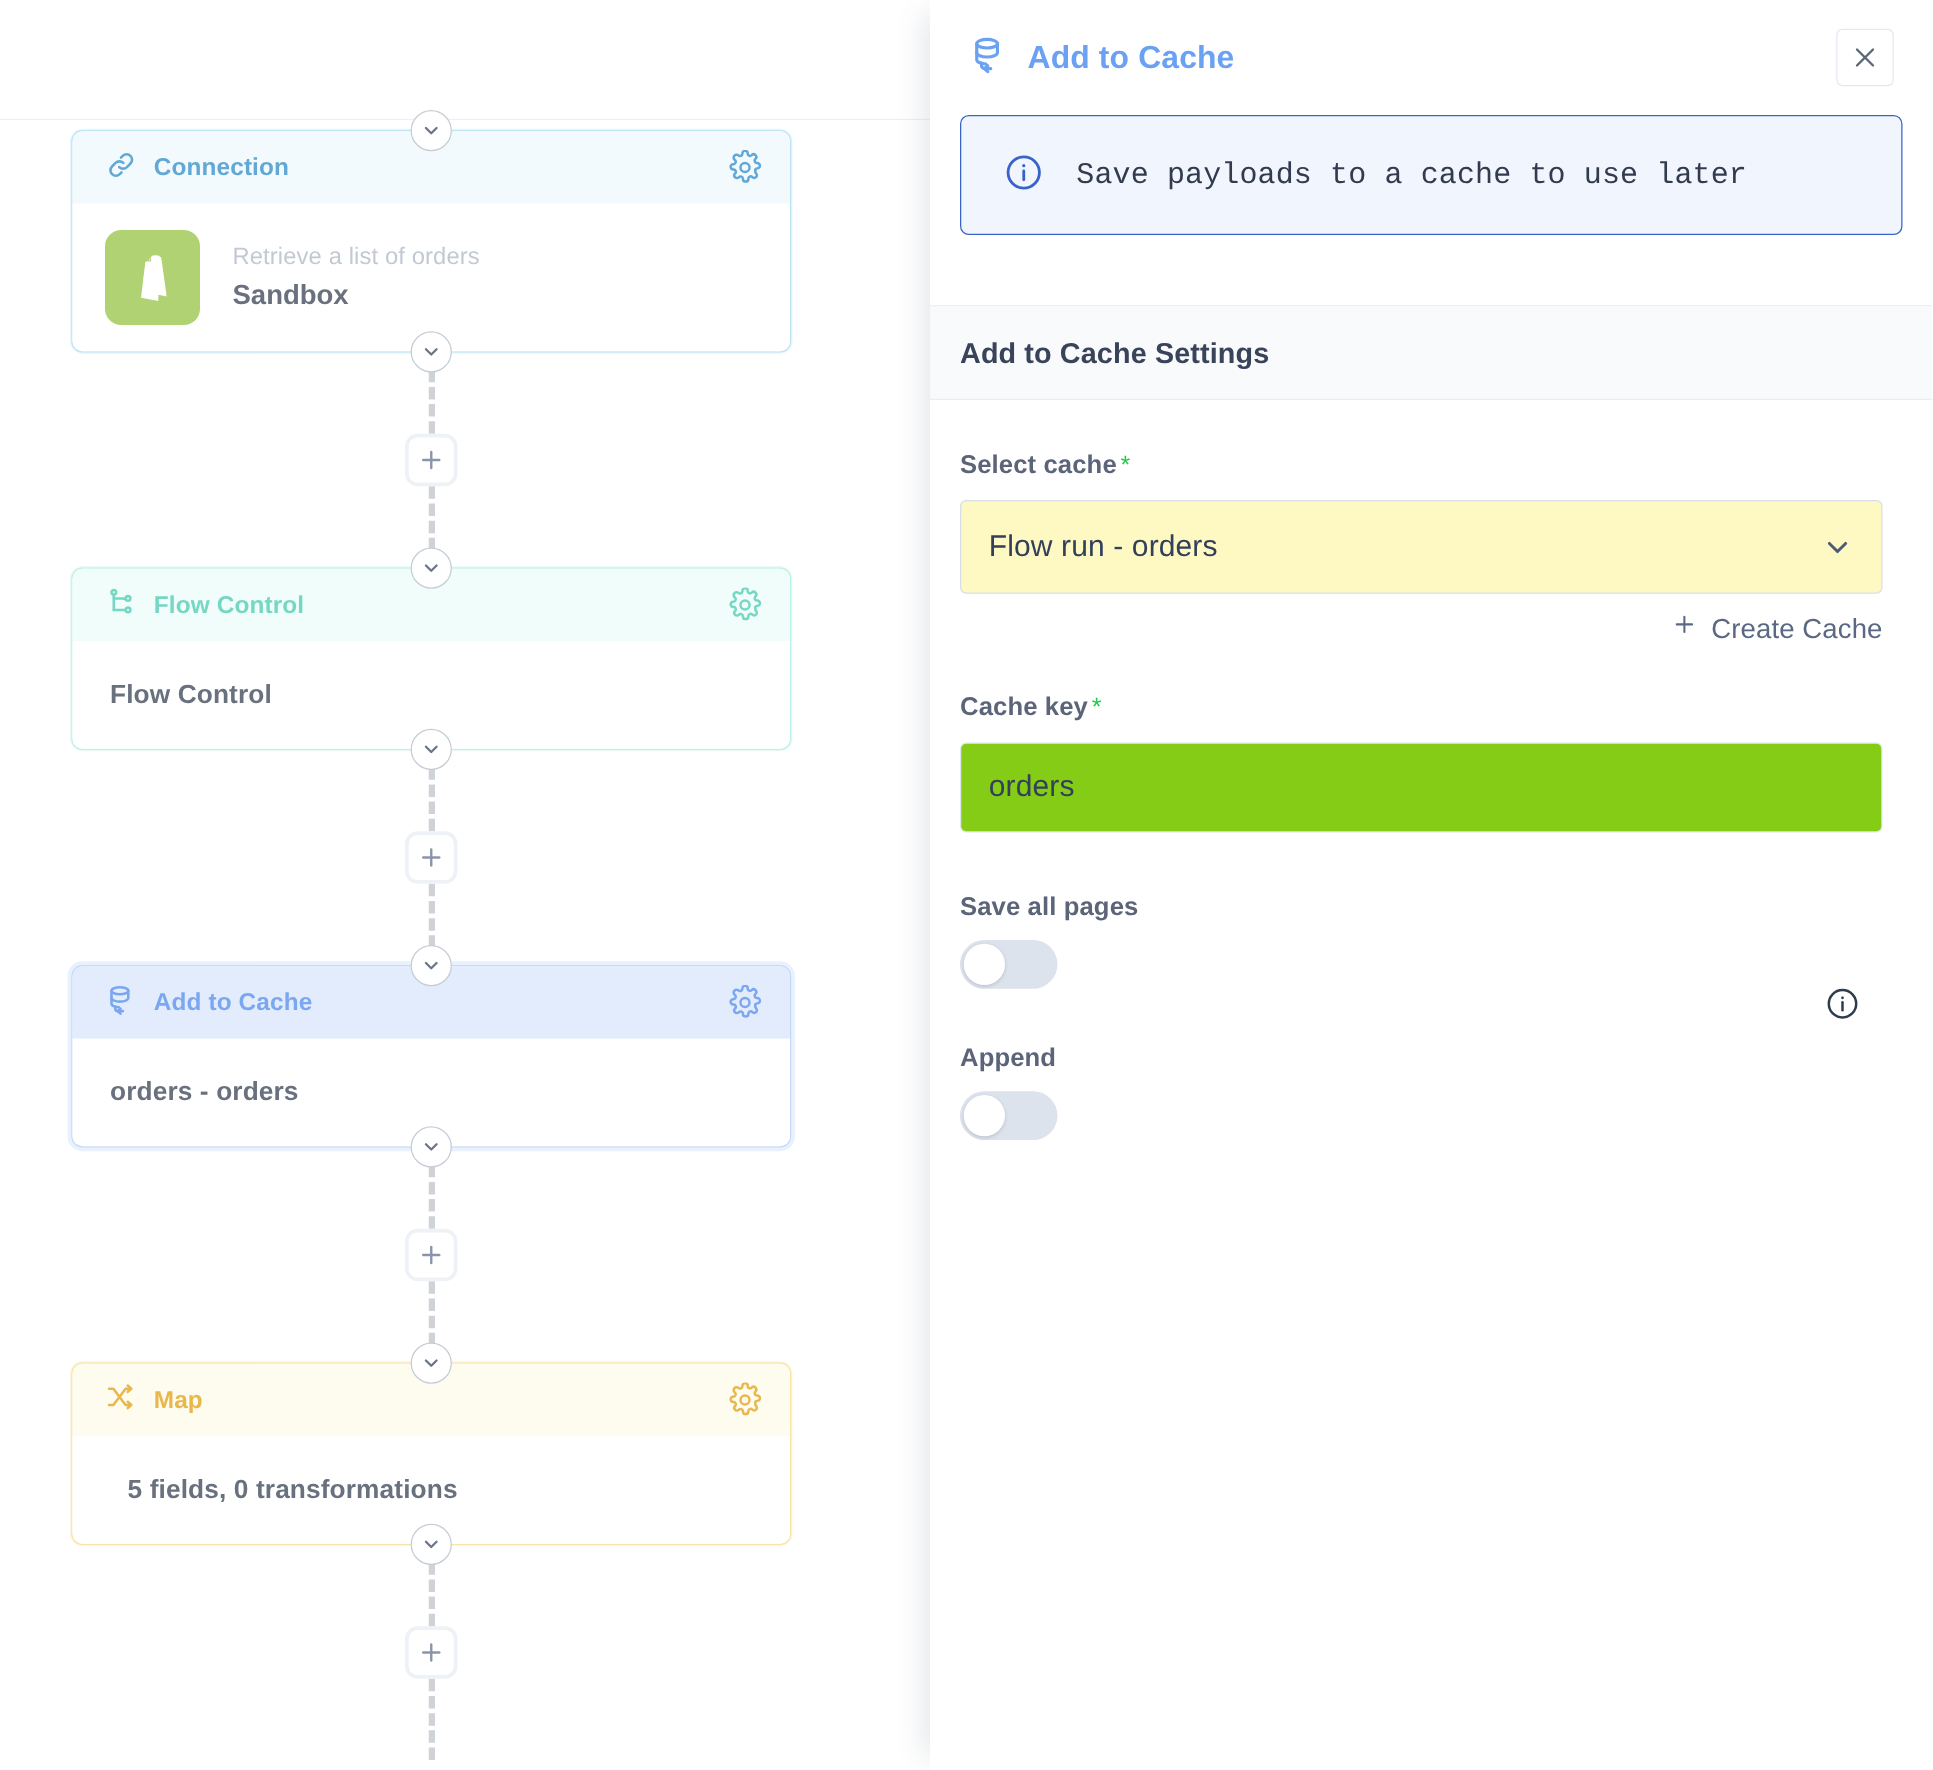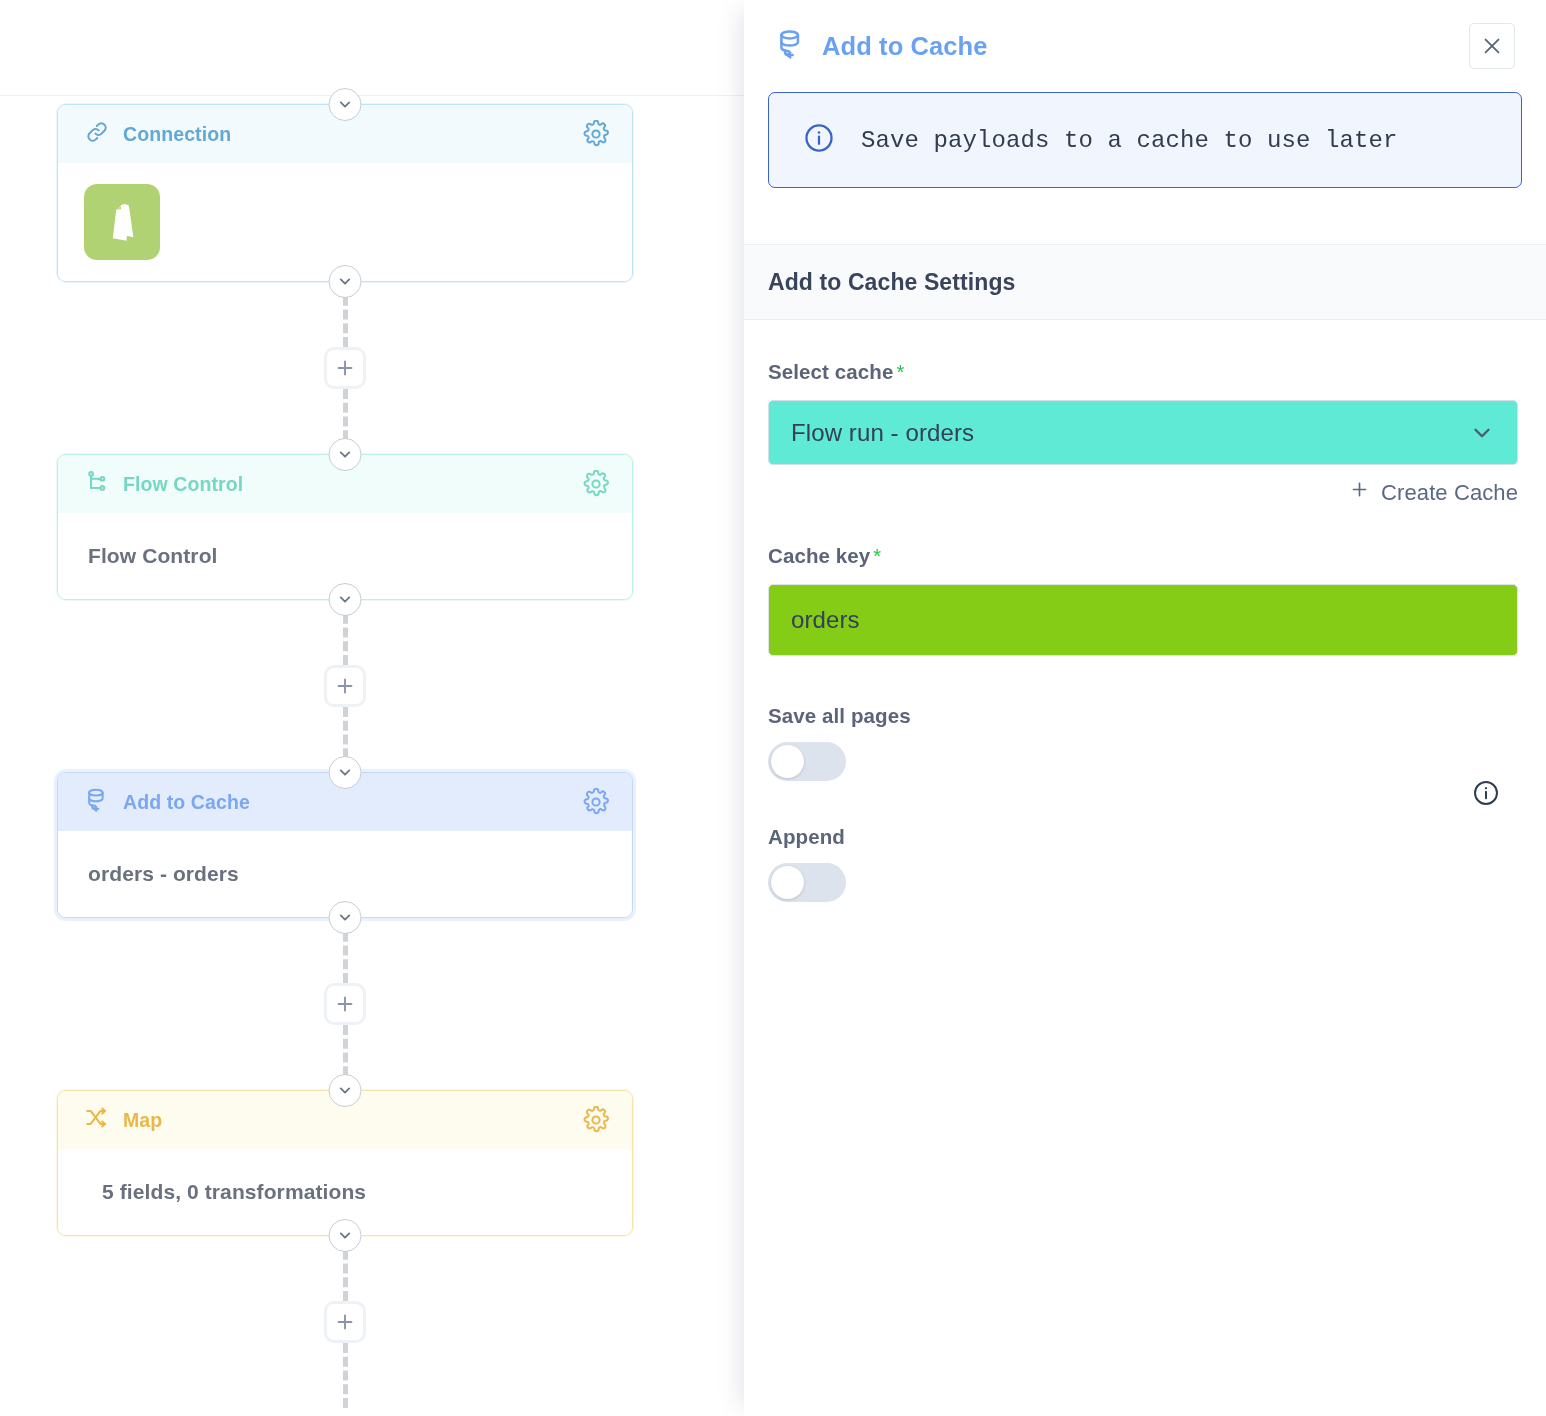--- a/index.html
+++ b/index.html
@@ -129,29 +129,29 @@
 
   .settings-bar {
     margin-top: 56px; height: 76px; background: #f8fafc;
     border-top: 1px solid #edf0f4; border-bottom: 1px solid #e9edf2;
     display: flex; align-items: center; padding: 0 24px; flex: 0 0 auto;
   }
   .settings-bar .stitle {
     font-size: 23px; font-weight: bold; color: #39435a; letter-spacing: .1px;
   }
 
-  .form { padding: 40px 28px 0 24px; flex: 1 1 auto; }
+  .form { padding: 40px 40px 0 24px; flex: 1 1 auto; }
   .f-label {
     font-size: 20.5px; font-weight: bold; color: #5b6478; letter-spacing: .1px;
   }
   .req { color: #21c94a; font-size: 20px; margin-left: 3px; }
 
   .select-box {
-    margin-top: 16px; height: 65px; border: 1px solid #d6dfe8;
-    border-radius: 5px; background: #5eead4;
+    margin-top: 16px; height: 75px; border: 1px solid #d6dfe8;
+    border-radius: 5px; background: #fef9c3;
     display: flex; align-items: center; padding: 0 22px;
   }
   .select-box .val { font-size: 24px; color: #33405a; letter-spacing: .1px; }
   .select-box .dd { margin-left: auto; display: flex; }
 
   .create-link {
     margin-top: 14px; display: flex; align-items: center;
     justify-content: flex-end; gap: 11px;
     font-size: 22px; color: #5a6883; letter-spacing: .1px;
   }
@@ -211,20 +211,24 @@
               <path d="M19.2 14.2a1.5 1.5 0 0 0 .3 1.7l.1.1a1.8 1.8 0 1 1-2.6 2.6l-.1-.1a1.5 1.5 0 0 0-1.7-.3 1.5 1.5 0 0 0-.9 1.4v.2a1.8 1.8 0 1 1-3.7 0v-.1a1.5 1.5 0 0 0-1-1.4 1.5 1.5 0 0 0-1.7.3l-.1.1a1.8 1.8 0 1 1-2.6-2.6l.1-.1a1.5 1.5 0 0 0 .3-1.7 1.5 1.5 0 0 0-1.4-.9h-.2a1.8 1.8 0 1 1 0-3.7h.1a1.5 1.5 0 0 0 1.4-1 1.5 1.5 0 0 0-.3-1.7l-.1-.1A1.8 1.8 0 1 1 7.4 3.6l.1.1a1.5 1.5 0 0 0 1.7.3H9.3a1.5 1.5 0 0 0 .9-1.4v-.2a1.8 1.8 0 1 1 3.7 0v.1a1.5 1.5 0 0 0 .9 1.4 1.5 1.5 0 0 0 1.7-.3l.1-.1a1.8 1.8 0 1 1 2.6 2.6l-.1.1a1.5 1.5 0 0 0-.3 1.7v.1a1.5 1.5 0 0 0 1.4.9h.2a1.8 1.8 0 1 1 0 3.7h-.1a1.5 1.5 0 0 0-1.4.9z"></path>
             </svg>
           </span>
         </div>
         <div class="node-body">
           <div class="shopify">
             <svg width="50" height="50" viewBox="0 0 24 24" fill="#ffffff">
               <path d="M15.3 4.2c-.1-.1-.2-.1-.3-.1l-1 .1s-.7-.7-.8-.8c-.1-.1-.2-.1-.3-.1l-.5 14.9 5.1 1.1S15.4 4.4 15.3 4.2zM12 3.6c-.1 0-.2.1-.3.2-.3.3-.6 1-.8 1.7-.4.1-.8.3-1.2.4 0 0-.3.1-.3.1-.2.1-.2.1-.2.3L7.6 19.8l6.6 1.2.6-17.1c-.2-.3-.5-.4-.8-.3zm-.5 2.1c-.4.1-.8.3-1.2.4.1-.5.4-1 .6-1.3.1-.1.2-.3.4-.4.2.3.2.8.2 1.3z"></path>
               <path d="M13 10.1l-.6 1.7s-.5-.3-1.1-.2c-.9.1-.9.6-.9.8.1.9 2.4 1.1 2.5 3.1.1 1.6-.8 2.7-2.2 2.8-1.7.1-2.6-.9-2.6-.9l.4-1.5s.9.7 1.6.6c.5 0 .6-.4.6-.7-.1-1.2-2-1.1-2.1-2.9-.1-1.6 1-3.2 3.2-3.3.9-.1 1.2.5 1.2.5z"></path>
             </svg>
+          </div>
+          <div class="conn-meta">
+            <div class="sub">Retrieve a list of orders</div>
+            <div class="name">Sandbox</div>
           </div>
         </div>
         <div class="chev bot">
           <svg width="17" height="17" viewBox="0 0 24 24" fill="none" stroke="#6b7688" stroke-width="2.6" stroke-linecap="round" stroke-linejoin="round">
               <polyline points="6 9 12 15 18 9"></polyline>
             </svg>
         </div>
       </div>
 
       <div class="conn" style="height:172px">

